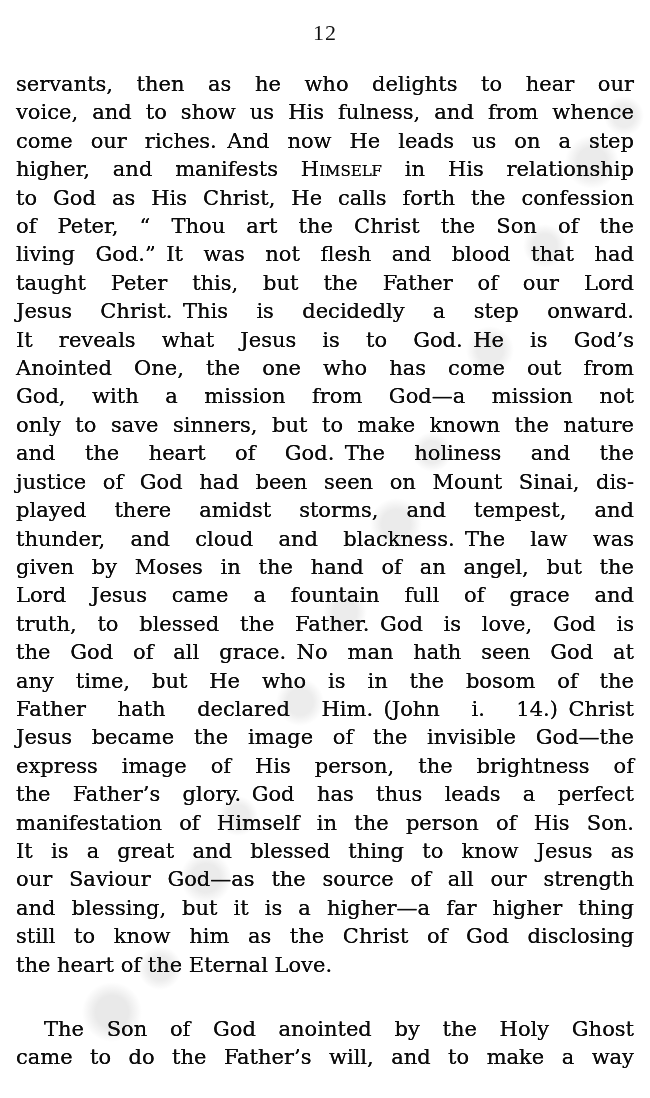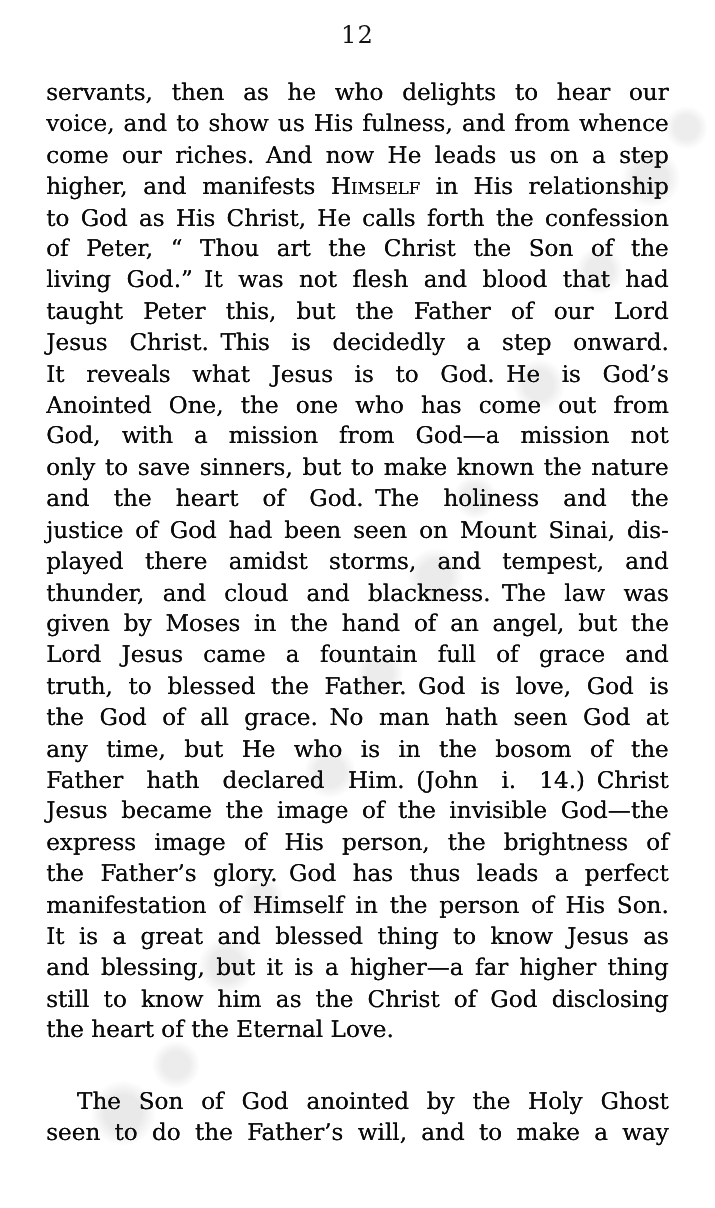--- a/index.html
+++ b/index.html
@@ -38,26 +38,27 @@
   }
   .folio {
     position: relative;
     z-index: 1;
     margin-top: 20px;
     text-align: center;
     font-size: 22px;
     line-height: 26px;
     letter-spacing: 1px;
     color: #111111;
+    font-family: Liberation Serif, serif;
   }
   .body-text {
     position: relative;
     z-index: 1;
     margin-top: 24px;
-    padding: 0 42px;
+    padding: 0 16px;
     font-size: 21px;
     line-height: 28.4px;
     text-shadow: 0 0 0.4px currentColor; 
   }
   .paragraph + .paragraph {
     margin-top: 36px;
   }
   .line {
     text-align: justify;
     text-align-last: justify;
@@ -102,22 +103,23 @@
         <div class="line">Lord Jesus came a fountain full of grace and</div>
         <div class="line">truth, to blessed the Father. God is love, God is</div>
         <div class="line">the God of all grace. No man hath seen God at</div>
         <div class="line">any time, but He who is in the bosom of the</div>
         <div class="line">Father hath declared Him. (John i. 14.) Christ</div>
         <div class="line">Jesus became the image of the invisible God—the</div>
         <div class="line">express image of His person, the brightness of</div>
         <div class="line">the Father’s glory. God has thus leads a perfect</div>
         <div class="line">manifestation of Himself in the person of His Son.</div>
         <div class="line">It is a great and blessed thing to know Jesus as</div>
+        <div class="line">our Saviour God—as the source of all our strength</div>
         <div class="line">and blessing, but it is a higher—a far higher thing</div>
         <div class="line">still to know him as the Christ of God disclosing</div>
         <div class="line para-last">the heart of the Eternal Love.</div>
       </div>
       <div class="paragraph">
         <div class="line indented">The Son of God anointed by the Holy Ghost</div>
-        <div class="line">seen to do the Father’s will, and to make a way</div>
+        <div class="line">came to do the Father’s will, and to make a way</div>
       </div>
     </div>
 </div>
 
 </body></html>

